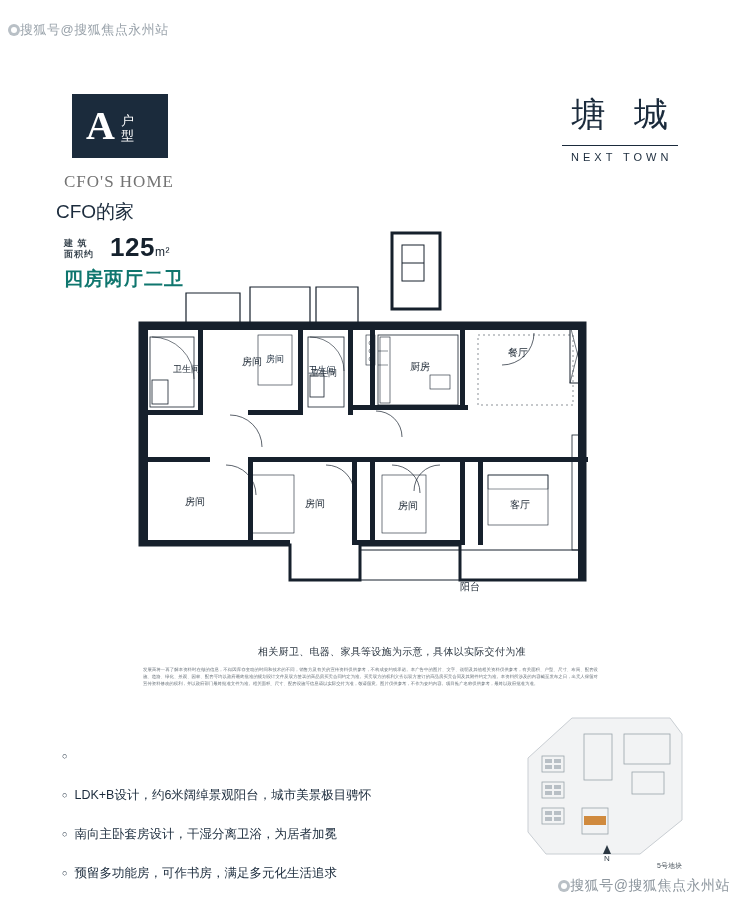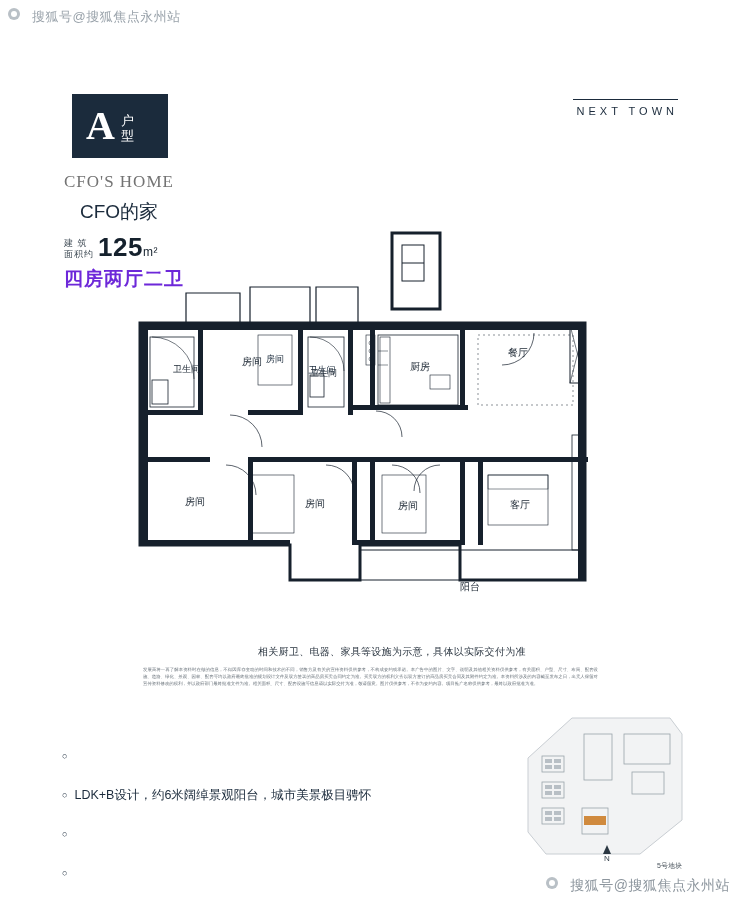--- a/index.html
+++ b/index.html
@@ -15,22 +15,23 @@
   }
 
   
   .wm {
     position: absolute;
     color: #9aa3ab;
     font-size: 13px;
     letter-spacing: 0.5px;
     white-space: nowrap;
     display: flex;
-    align-items: flex-start;
-    gap: 12px;
+    align-items: center;
+    gap: 0;
+    margin-top: 13px;
   }
   .wm-top { left: 8px; top: 8px; }
   .wm-bottom { right: 10px; bottom: 10px; font-size: 14px; color: #8d969e; }
   .wm-dot {
     display: inline-block;
     width: 12px; height: 12px;
     border-radius: 50%;
     background: #b9c0c6;
     position: relative;
     flex: 0 0 auto;
@@ -71,51 +72,52 @@
   .en-title {
     position: absolute;
     left: 64px; top: 172px;
     font-size: 17px;
     letter-spacing: 1px;
     font-family: "Liberation Serif", serif;
     color: #737373;
   }
   .cn-title {
     position: absolute;
-    left: 80px; top: 199px;
+    left: 56px; top: 199px;
     font-size: 19px;
     color: #1b2b3c;
   }
 
   .area-block { position: absolute; left: 64px; top: 232px; }
   .area-label {
     font-size: 9px;
     color: #3a4650;
     line-height: 11px;
     letter-spacing: 1px;
     display: inline-block;
     vertical-align: bottom;
     margin-bottom: 3px;
+    font-weight: bold;
   }
   .area-value {
     font-size: 26px;
     font-weight: bold;
     letter-spacing: 0.5px;
     color: #15212d;
     display: inline-block;
-    margin-left: 4px;
+    margin-left: 16px;
   }
   .area-unit { font-size: 12px; font-weight: normal; }
   .rooms {
     position: absolute;
     left: 64px; top: 266px;
     font-size: 19px;
     font-weight: bold;
     letter-spacing: 1px;
-    color: #6d28d9;
+    color: #0f766e;
   }
 
   
   .brand {
     position: absolute;
     right: 62px; top: 92px;
     text-align: center;
     color: #1b2b3c;
   }
   .brand-cn {
@@ -227,20 +229,21 @@
 
 <div class="area-block">
   <span class="area-label">
     <span style="display:block">建 筑</span>
     <span style="display:block">面积约</span>
   </span><span class="area-value"><span>125</span><span class="area-unit">m²</span></span>
 </div>
 <div class="rooms">四房两厅二卫</div>
 
 <div class="brand">
+  <div class="brand-cn">塘 城</div>
   <div class="brand-rule"></div>
   <div class="brand-en">NEXT TOWN</div>
 </div>
 
 <div class="plan">
 <svg width="480" height="410" viewBox="0 0 480 410" xmlns="http://www.w3.org/2000/svg">
   <g stroke="#16202c" fill="none">
 
     <rect x="262" y="8" width="48" height="76" stroke-width="3"></rect>
     <rect x="272" y="20" width="22" height="36" stroke-width="1"></rect>
@@ -350,23 +353,25 @@
 <div class="bullets">
   <div class="bullet">
     <span class="bullet-mark">○</span>
   </div>
   <div class="bullet">
     <span class="bullet-mark">○</span>
     <span>LDK+B设计，约6米阔绰景观阳台，城市美景极目骋怀</span>
   </div>
   <div class="bullet">
     <span class="bullet-mark">○</span>
+    <span>南向主卧套房设计，干湿分离卫浴，为居者加冕</span>
   </div>
   <div class="bullet">
     <span class="bullet-mark">○</span>
+    <span>预留多功能房，可作书房，满足多元化生活追求</span>
   </div>
 </div>
 
 <div class="sitemap">
 <svg width="170" height="150" viewBox="0 0 170 150" xmlns="http://www.w3.org/2000/svg">
   <path d="M 8 46 L 52 6 L 150 6 L 162 22 L 162 108 L 120 142 L 26 142 L 8 120 Z" fill="#f2f3f4" stroke="#c9ced3" stroke-width="1"></path>
   <g fill="none" stroke="#9aa3ab" stroke-width="0.8">
     <rect x="22" y="44" width="22" height="16"></rect>
     <rect x="22" y="70" width="22" height="16"></rect>
     <rect x="22" y="96" width="22" height="16"></rect>

